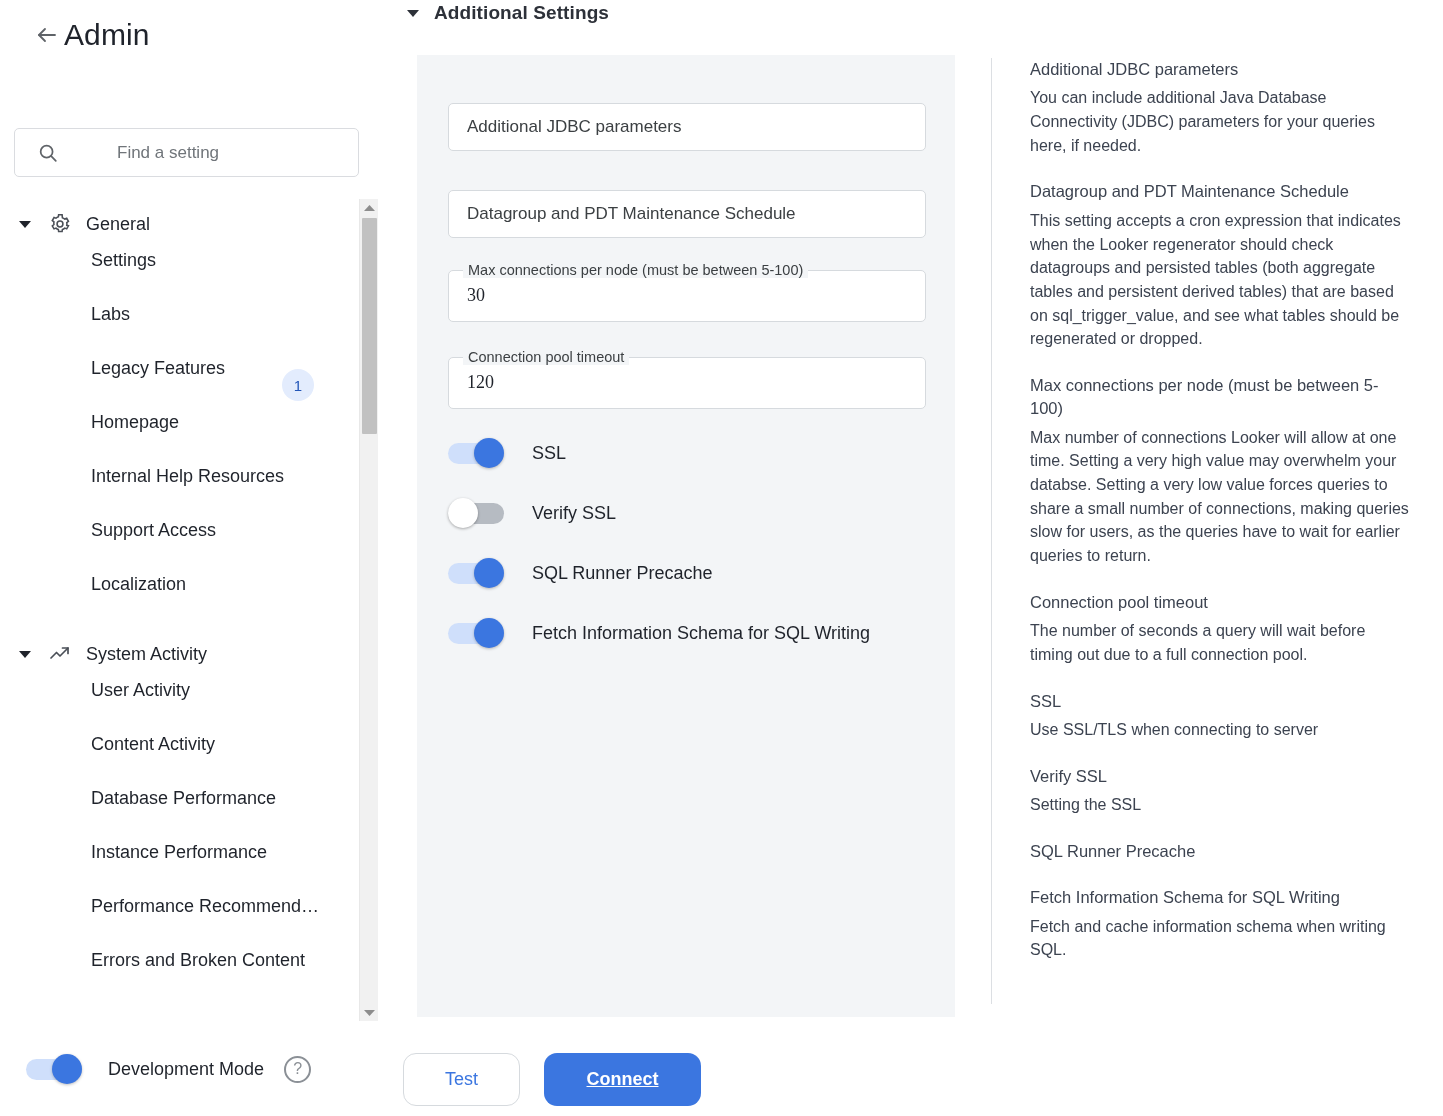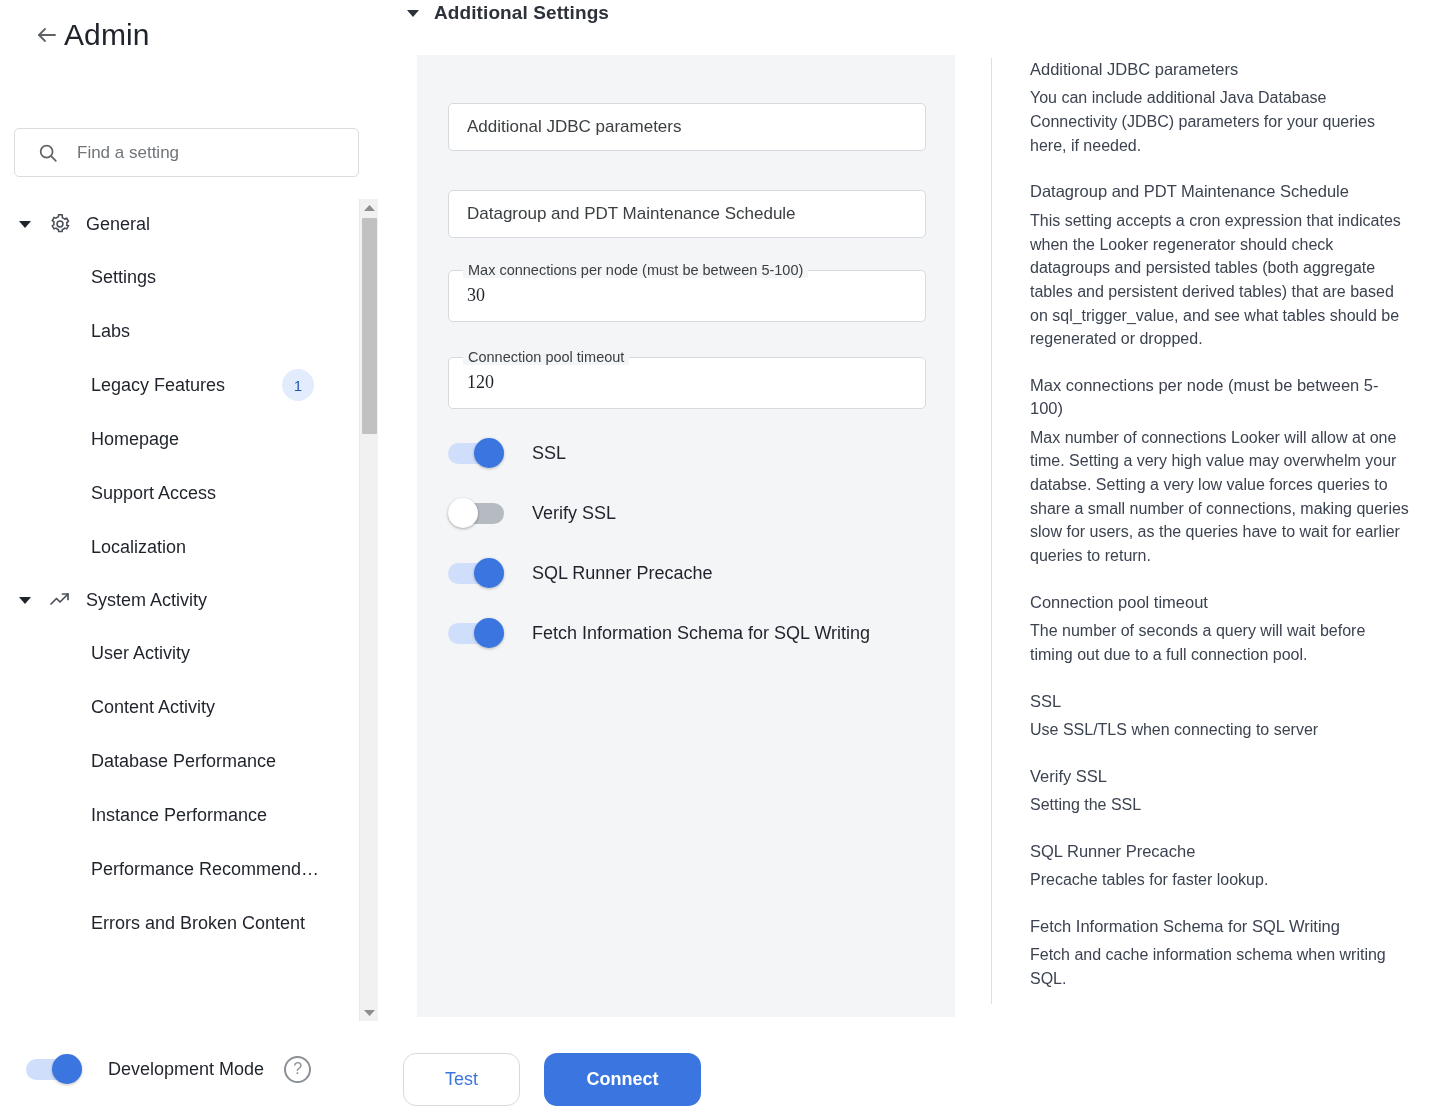--- a/index.html
+++ b/index.html
@@ -33,20 +33,21 @@
     font-size: 30px; font-weight: 400; letter-spacing: .1px;
     color: #1f232b;
   }
 
   .search-box {
     position: absolute; left: 14px; top: 128px;
     width: 345px; height: 49px;
     border: 1px solid #dadce0; border-radius: 5px;
     display: flex; align-items: center;
     background: #fff;
+    gap: 40px;
   }
   .search-icon { margin-left: 22px; color: #5f6368; display:flex; }
   .search-input {
     border: none; outline: none; background: transparent;
     font-family: "Liberation Sans", sans-serif;
     font-size: 17px; color: #3c4043;
     margin-left: 18px; width: 250px;
   }
   .search-input::placeholder { color: #70757a; }
 
@@ -70,21 +71,21 @@
     width: 30px; margin-left: 9px;
     display: flex; align-items: center; justify-content: center;
     color: #4a4f57;
   }
   .nav-group-label {
     margin-left: 11px; font-size: 18px; color: #1f232b;
   }
 
   .nav-item {
     position: relative;
-    display: flex; align-items: center;
+    display: flex; align-items: flex-start;
     height: 54px; padding-left: 91px;
     cursor: pointer;
   }
   .nav-item-label { font-size: 18px; color: #1f232b; }
   .nav-badge {
     position: absolute; right: 46px; top: 50%;
     transform: translateY(-50%);
     width: 32px; height: 32px; border-radius: 50%;
     background: #e3ecfd; color: #2356b8;
     font-size: 15px;
@@ -239,20 +240,21 @@
   }
   .btn-test {
     width: 117px; height: 53px;
     background: #fff; color: #3b76e0;
     border: 1px solid #d6dade;
   }
   .btn-connect {
     width: 157px; height: 53px;
     background: #3b76e0; color: #fff;
     font-weight: 700;
+    text-decoration: underline;
   }
 </style>
 </head>
 <body>
 
 <div class="screen">
 
   <div class="sidebar">
 
     <div class="admin-header">
@@ -300,20 +302,23 @@
           <span class="nav-item-label">Labs</span>
         </div>
         <div class="nav-item">
           <span class="nav-item-label">Legacy Features</span>
           <span class="nav-badge">1</span>
         </div>
         <div class="nav-item">
           <span class="nav-item-label">Homepage</span>
         </div>
         <div class="nav-item">
+          <span class="nav-item-label">Internal Help Resources</span>
+        </div>
+        <div class="nav-item">
           <span class="nav-item-label">Support Access</span>
         </div>
         <div class="nav-item">
           <span class="nav-item-label">Localization</span>
         </div>
 
         <div class="nav-group">
           <span class="nav-caret">
             <svg width="14" height="14" viewBox="0 0 14 14">
                 <polygon points="1,4 13,4 7,11" fill="currentColor"></polygon>
@@ -461,21 +466,20 @@
     <div class="help-block">
       <div class="help-title">SSL</div>
       <div class="help-body">Use SSL/TLS when connecting to server</div>
     </div>
     <div class="help-block">
       <div class="help-title">Verify SSL</div>
       <div class="help-body">Setting the SSL</div>
     </div>
     <div class="help-block">
       <div class="help-title">SQL Runner Precache</div>
-      <div class="help-body">Precache tables for faster lookup.</div>
     </div>
     <div class="help-block">
       <div class="help-title">Fetch Information Schema for SQL Writing</div>
       <div class="help-body">Fetch and cache information schema when writing SQL.</div>
     </div>
   </div>
 
   <div class="btn-bar">
     <button class="btn btn-test">Test</button>
     <button class="btn btn-connect">Connect</button>

